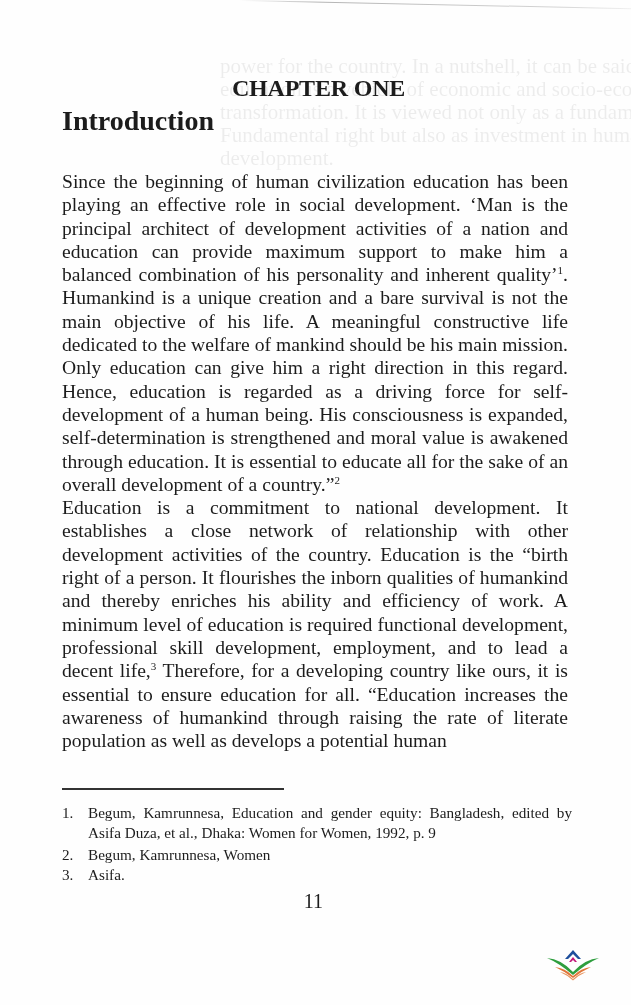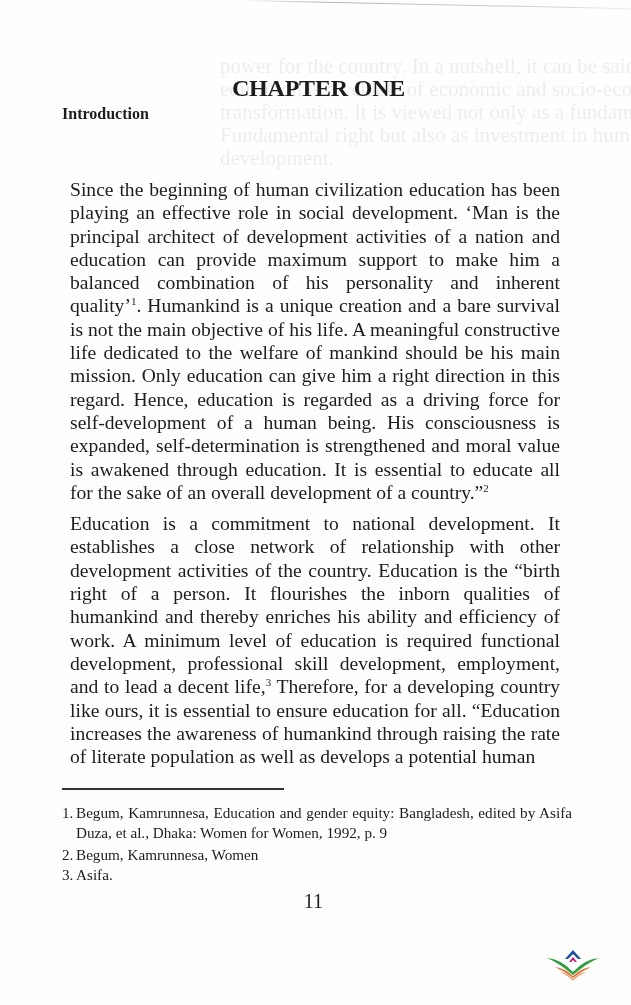--- a/index.html
+++ b/index.html
@@ -21,43 +21,43 @@
       color: rgba(0,0,0,0.07); font-size: 21px; line-height: 23px; white-space: nowrap;
       pointer-events: none;
     }
     .chapter-title {
       position: absolute; left: 0; width: 631px; top: 75px; text-align: center;
       font-weight: bold; font-size: 24px; letter-spacing: -0.2px;
       transform: translateX(3px);
     }
     .intro {
       position: absolute; left: 62px; top: 105px;
-      font-weight: bold; font-size: 16px;
+      font-weight: bold; font-size: 28px;
     }
     .subhead {
       position: absolute; left: 62px; top: 140px;
       font-weight: bold; font-size: 19px;
     }
     .body {
       position: absolute; left: 62px; top: 170px; width: 506px;
       font-size: 19.6px; line-height: 23.3px; text-align: justify;
       hyphens: manual;
     }
-    .body p { margin: 8px; text-align-last: justify; }
+    .body p { margin: 0; text-align-last: justify; }
     .body p.last { text-align-last: left; }
     .body sup { font-size: 11px; line-height: 0; vertical-align: 7px; }
     .rule {
       position: absolute; left: 62px; top: 788px; width: 222px; height: 2px; background: #333;
     }
     .fn {
       position: absolute; left: 62px; width: 510px;
       font-size: 15.2px; line-height: 20px;
     }
     .fn .num { position: absolute; left: 0; top: 0; }
-    .fn .txt { margin-left: 14px; display: block; text-align: justify; }
+    .fn .txt { margin-left: 26px; display: block; text-align: justify; }
     .fn .txt.j { text-align-last: left; }
     .page-num {
       position: absolute; left: 0; width: 631px; top: 890px; text-align: center;
       font-size: 20px; transform: translateX(-2px);
     }
     .logo { position: absolute; left: 545px; top: 945px; width: 56px; height: 36px; }
   </style>
 </head>
 <body>
 

